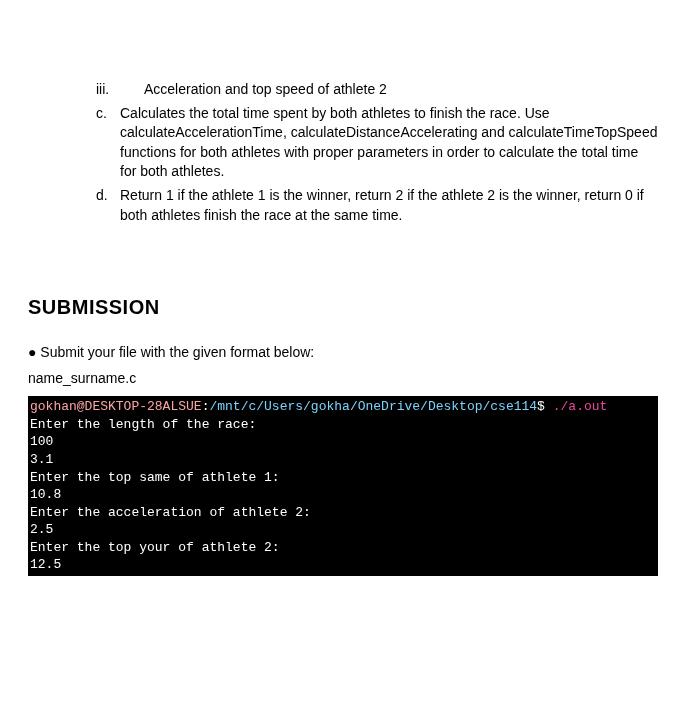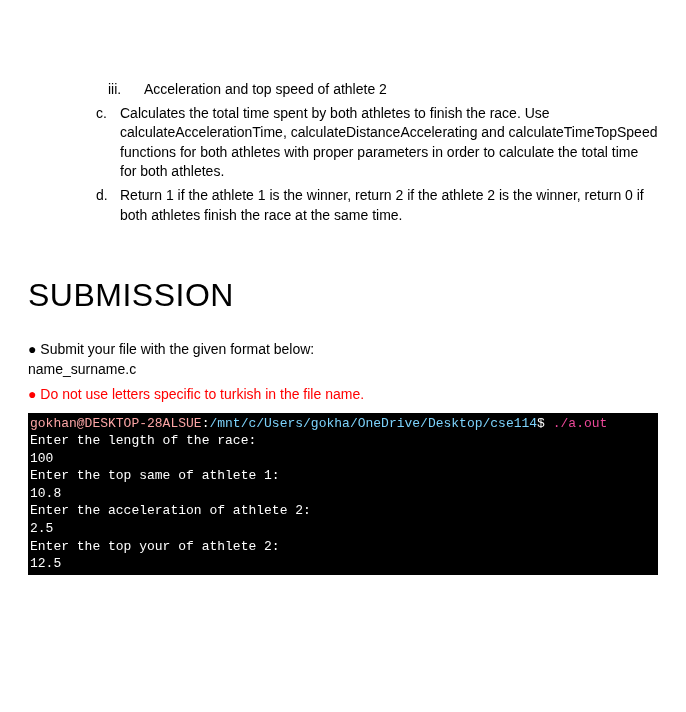--- a/index.html
+++ b/index.html
@@ -23,48 +23,49 @@
       margin-top: 80px;
       padding-left: 68px;
     }
     .roman-item {
       margin-bottom: 4px;
       padding-left: 48px;
       position: relative;
     }
     .roman-item .marker {
       position: absolute;
-      left: 12px;
+      left: 0;
       width: 30px;
       text-align: left;
     }
     .alpha-item {
       margin-bottom: 4px;
       padding-left: 24px;
       position: relative;
     }
     .alpha-item .marker {
       position: absolute;
       left: 0;
       width: 20px;
     }
     .alpha-item .item-text {
       display: inline;
     }
     .section-heading {
-      font-size: 32px;
-      font-weight: 400;
-      margin-top: 48px;
+      font-size: 20px;
+      font-weight: 700;
+      margin-top: 68px;
       margin-bottom: 22px;
       letter-spacing: 0.5px;
     }
     .submission-list {
       margin-bottom: 8px;
     }
     .bullet-line {
+      margin-bottom: 6px;
     }
     .filename-line {
       margin-bottom: 6px;
     }
     .warning-line {
       color: #ff0000;
     }
     .terminal {
       background: #000000;
       color: #ffffff;
@@ -110,28 +111,28 @@
       <span class="marker">d.</span>
       <span class="item-text">Return 1 if the athlete 1 is the winner, return 2 if the athlete 2 is the winner, return 0 if both athletes finish the race at the same time.</span>
     </div>
   </div>
 
   <h1 class="section-heading">SUBMISSION</h1>
 
   <div class="submission-list">
     <div class="bullet-line">● Submit your file with the given format below:</div>
     <div class="filename-line">name_surname.c</div>
-    <div class="warning-line">● Do not use letters specific to turkish in the file name.</div>
   </div>
 
 
   <div class="terminal">
     <div class="terminal-line"><span class="prompt-user">gokhan@DESKTOP-28ALSUE</span><span>:</span><span class="prompt-path">/mnt/c/Users/gokha/OneDrive/Desktop/cse114</span><span class="prompt-dollar">$</span><span class="prompt-cmd"> ./a.out</span></div>
     <div class="terminal-line">Enter the length of the race:</div>
     <div class="terminal-line">100</div>
+    <div class="terminal-line">3.1</div>
     <div class="terminal-line">Enter the top same of athlete 1:</div>
     <div class="terminal-line">10.8</div>
     <div class="terminal-line">Enter the acceleration of athlete 2:</div>
     <div class="terminal-line">2.5</div>
     <div class="terminal-line">Enter the top your of athlete 2:</div>
     <div class="terminal-line">12.5</div>
 
   </div>
 
 </div>

